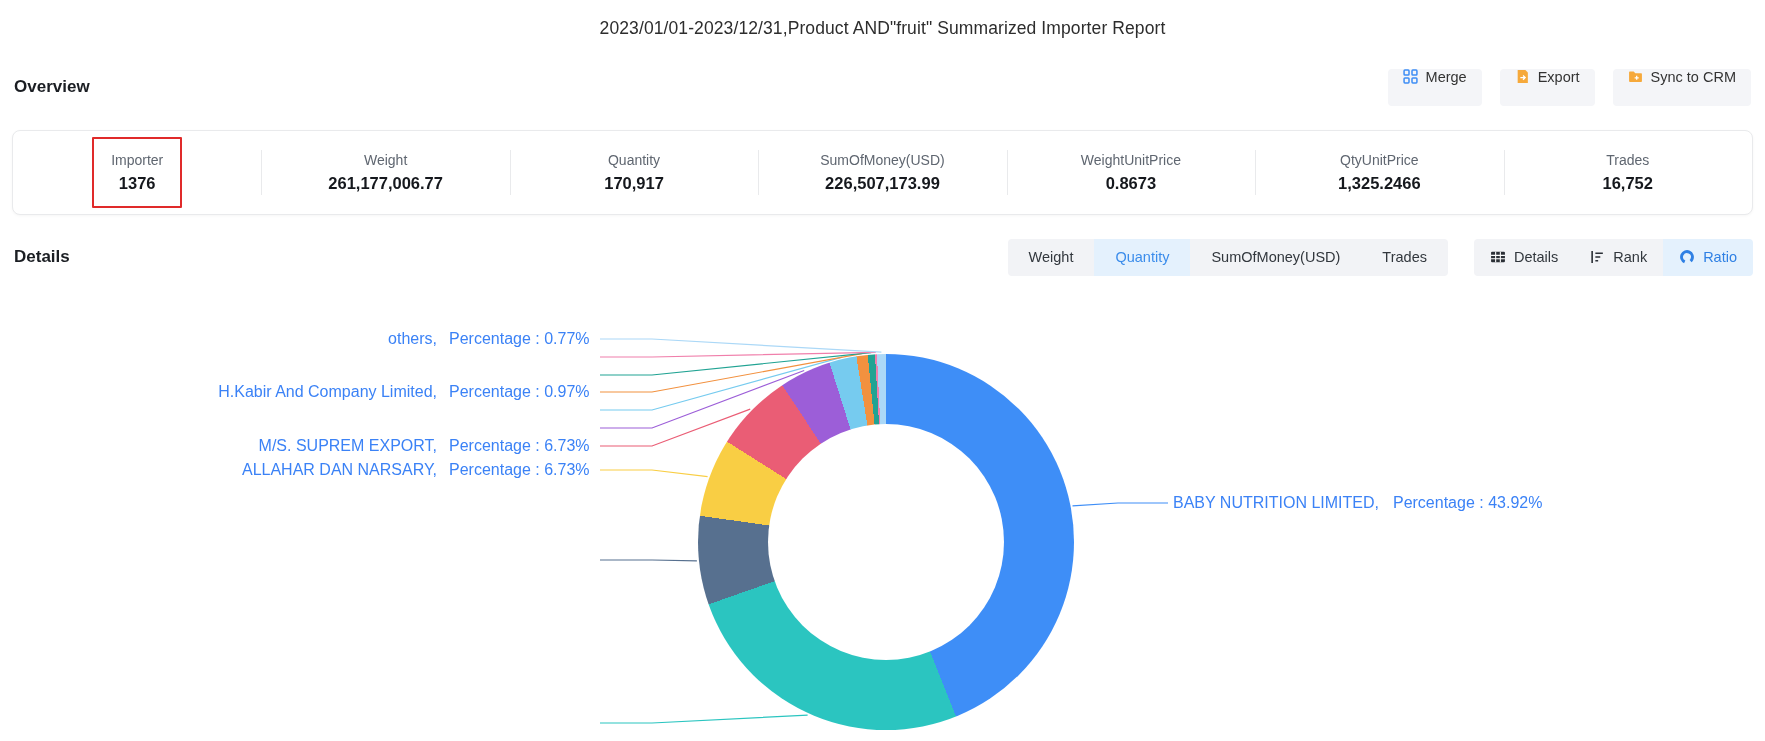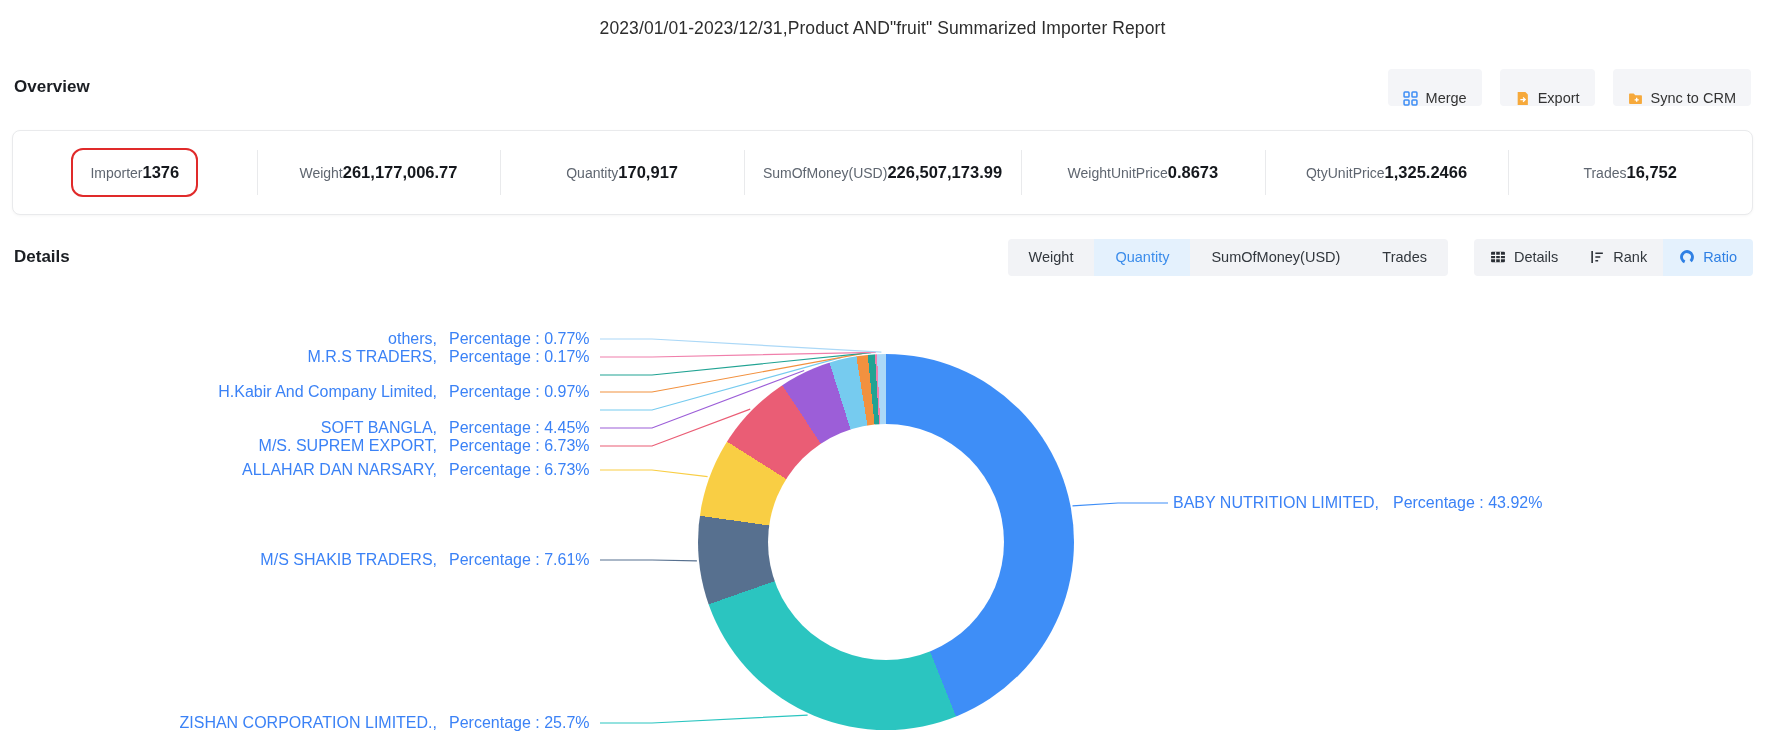--- a/index.html
+++ b/index.html
@@ -7,31 +7,31 @@
     width:1765px;height:741px;position:relative;overflow:hidden;
     background:#fff;color:#222;
     font-family:"Liberation Sans",sans-serif;
   }
   .page-title{position:absolute;top:18px;left:0;width:100%;text-align:center;
     font-size:17.5px;color:#2d2d2d;letter-spacing:.1px}
   
   .ov-row{position:absolute;top:68px;left:14px;right:14px;height:38px;display:flex;align-items:center}
   .sec-heading{font-size:17px;font-weight:bold;color:#1b1e23}
   .actions{margin-left:auto;display:flex;gap:18px}
-  .btn{display:flex;align-items:flex-end;gap:8px;background:#f4f5f8;border:none;border-radius:4px;
+  .btn{display:flex;align-items:flex-start;gap:8px;background:#f4f5f8;border:none;border-radius:4px;
     height:37px;padding:0 15px;font-size:14.5px;color:#333;cursor:pointer;font-family:inherit}
   .btn svg{display:block}
   
   .stats-card{position:absolute;top:130px;left:12px;right:12px;height:83px;
     border:1px solid #e9eaec;border-radius:8px;display:flex;align-items:center;
     box-shadow:0 1px 3px rgba(0,0,0,.04);background:#fff}
   .stat-cell{flex:1;display:flex;align-items:center;justify-content:center;position:relative;height:100%}
   .stat-cell + .stat-cell::before{content:"";position:absolute;left:0;top:19px;bottom:19px;width:1px;background:#e9eaec}
-  .stat-inner{display:flex;flex-direction:row;align-items:center;padding:10px 17px;
-    border:2px solid transparent;border-radius:12px}
+  .stat-inner{display:flex;flex-direction:column;align-items:center;padding:10px 17px;
+    border:2px solid transparent;border-radius:1px}
   .stat-inner.hl{border-color:#e02a2a}
   .stat-label{font-size:14px;color:#5f6670;line-height:22px}
   .stat-value{font-size:16.5px;color:#15181d;font-weight:600;line-height:25px}
   
   .dt-row{position:absolute;top:238px;left:14px;right:12px;height:38px;display:flex;align-items:center}
   .tab-group{margin-left:auto;display:flex;border-radius:4px;overflow:hidden}
   .tab{height:37px;display:flex;align-items:center;padding:0 21px;font-size:14.5px;
     background:#f2f3f6;color:#32373d;border:none;cursor:pointer;font-family:inherit}
   .tab.active{background:#e4f1fd;color:#3a8ceb}
   .view-group{display:flex;margin-left:26px;border-radius:4px;overflow:hidden}
@@ -188,21 +188,17 @@
       <polyline points="600,129 652,129 842.3,76.1" fill="none" stroke="#76CBEF" stroke-width="1.2"></polyline>
       <polyline points="600,111 652,111 861.8,72.6" fill="none" stroke="#F2913F" stroke-width="1.2"></polyline>
       <polyline points="600,94 652,94 871.2,71.6" fill="none" stroke="#21A393" stroke-width="1.2"></polyline>
       <polyline points="600,76 652,76 875.8,71.3" fill="none" stroke="#F07FAB" stroke-width="1.2"></polyline>
       <polyline points="600,58 652,58 881.4,71.1" fill="none" stroke="#ABD8F7" stroke-width="1.2"></polyline>
     </svg>
   <div class="donut" style="left: 698px; top: 73px; width: 376px; height: 376px; background: conic-gradient(rgb(62, 142, 247) 0%, rgb(62, 142, 247) 43.92%, rgb(43, 197, 192) 43.92%, rgb(43, 197, 192) 69.62%, rgb(87, 112, 143) 69.62%, rgb(87, 112, 143) 77.23%, rgb(249, 206, 68) 77.23%, rgb(249, 206, 68) 83.96%, rgb(234, 93, 117) 83.96%, rgb(234, 93, 117) 90.69%, rgb(156, 94, 216) 90.69%, rgb(156, 94, 216) 95.14%, rgb(118, 203, 239) 95.14%, rgb(118, 203, 239) 97.48%, rgb(242, 145, 63) 97.48%, rgb(242, 145, 63) 98.45%, rgb(33, 163, 147) 98.45%, rgb(33, 163, 147) 99.06%, rgb(240, 127, 171) 99.06%, rgb(240, 127, 171) 99.23%, rgb(171, 216, 247) 99.23%, rgb(171, 216, 247) 100%);">
       <div class="donut-hole" style="left: 70px; top: 70px; width: 236px; height: 236px;"></div>
     </div>
 <div class="pie-label plr" style="top: 212px;"><span class="pl-name">BABY NUTRITION LIMITED<span>,</span></span><span class="pl-pct">Percentage : 43.92%</span></div>
-    <div class="pie-label pll" style="top: 432px;"><span class="pl-name">ZISHAN CORPORATION LIMITED.<span>,</span></span><span class="pl-pct">Percentage : 25.7%</span></div>
-    <div class="pie-label pll" style="top: 269px;"><span class="pl-name">M/S SHAKIB TRADERS<span>,</span></span><span class="pl-pct">Percentage : 7.61%</span></div>
     <div class="pie-label pll" style="top: 179px;"><span class="pl-name">ALLAHAR DAN NARSARY<span>,</span></span><span class="pl-pct">Percentage : 6.73%</span></div>
     <div class="pie-label pll" style="top: 155px;"><span class="pl-name">M/S. SUPREM EXPORT<span>,</span></span><span class="pl-pct">Percentage : 6.73%</span></div>
-    <div class="pie-label pll" style="top: 137px;"><span class="pl-name">SOFT BANGLA<span>,</span></span><span class="pl-pct">Percentage : 4.45%</span></div>
     <div class="pie-label pll" style="top: 101px;"><span class="pl-name">H.Kabir And Company Limited<span>,</span></span><span class="pl-pct">Percentage : 0.97%</span></div>
-    <div class="pie-label pll" style="top: 66px;"><span class="pl-name">M.R.S TRADERS<span>,</span></span><span class="pl-pct">Percentage : 0.17%</span></div>
     <div class="pie-label pll" style="top: 48px;"><span class="pl-name">others<span>,</span></span><span class="pl-pct">Percentage : 0.77%</span></div>
   </div>
 
 </body></html>

